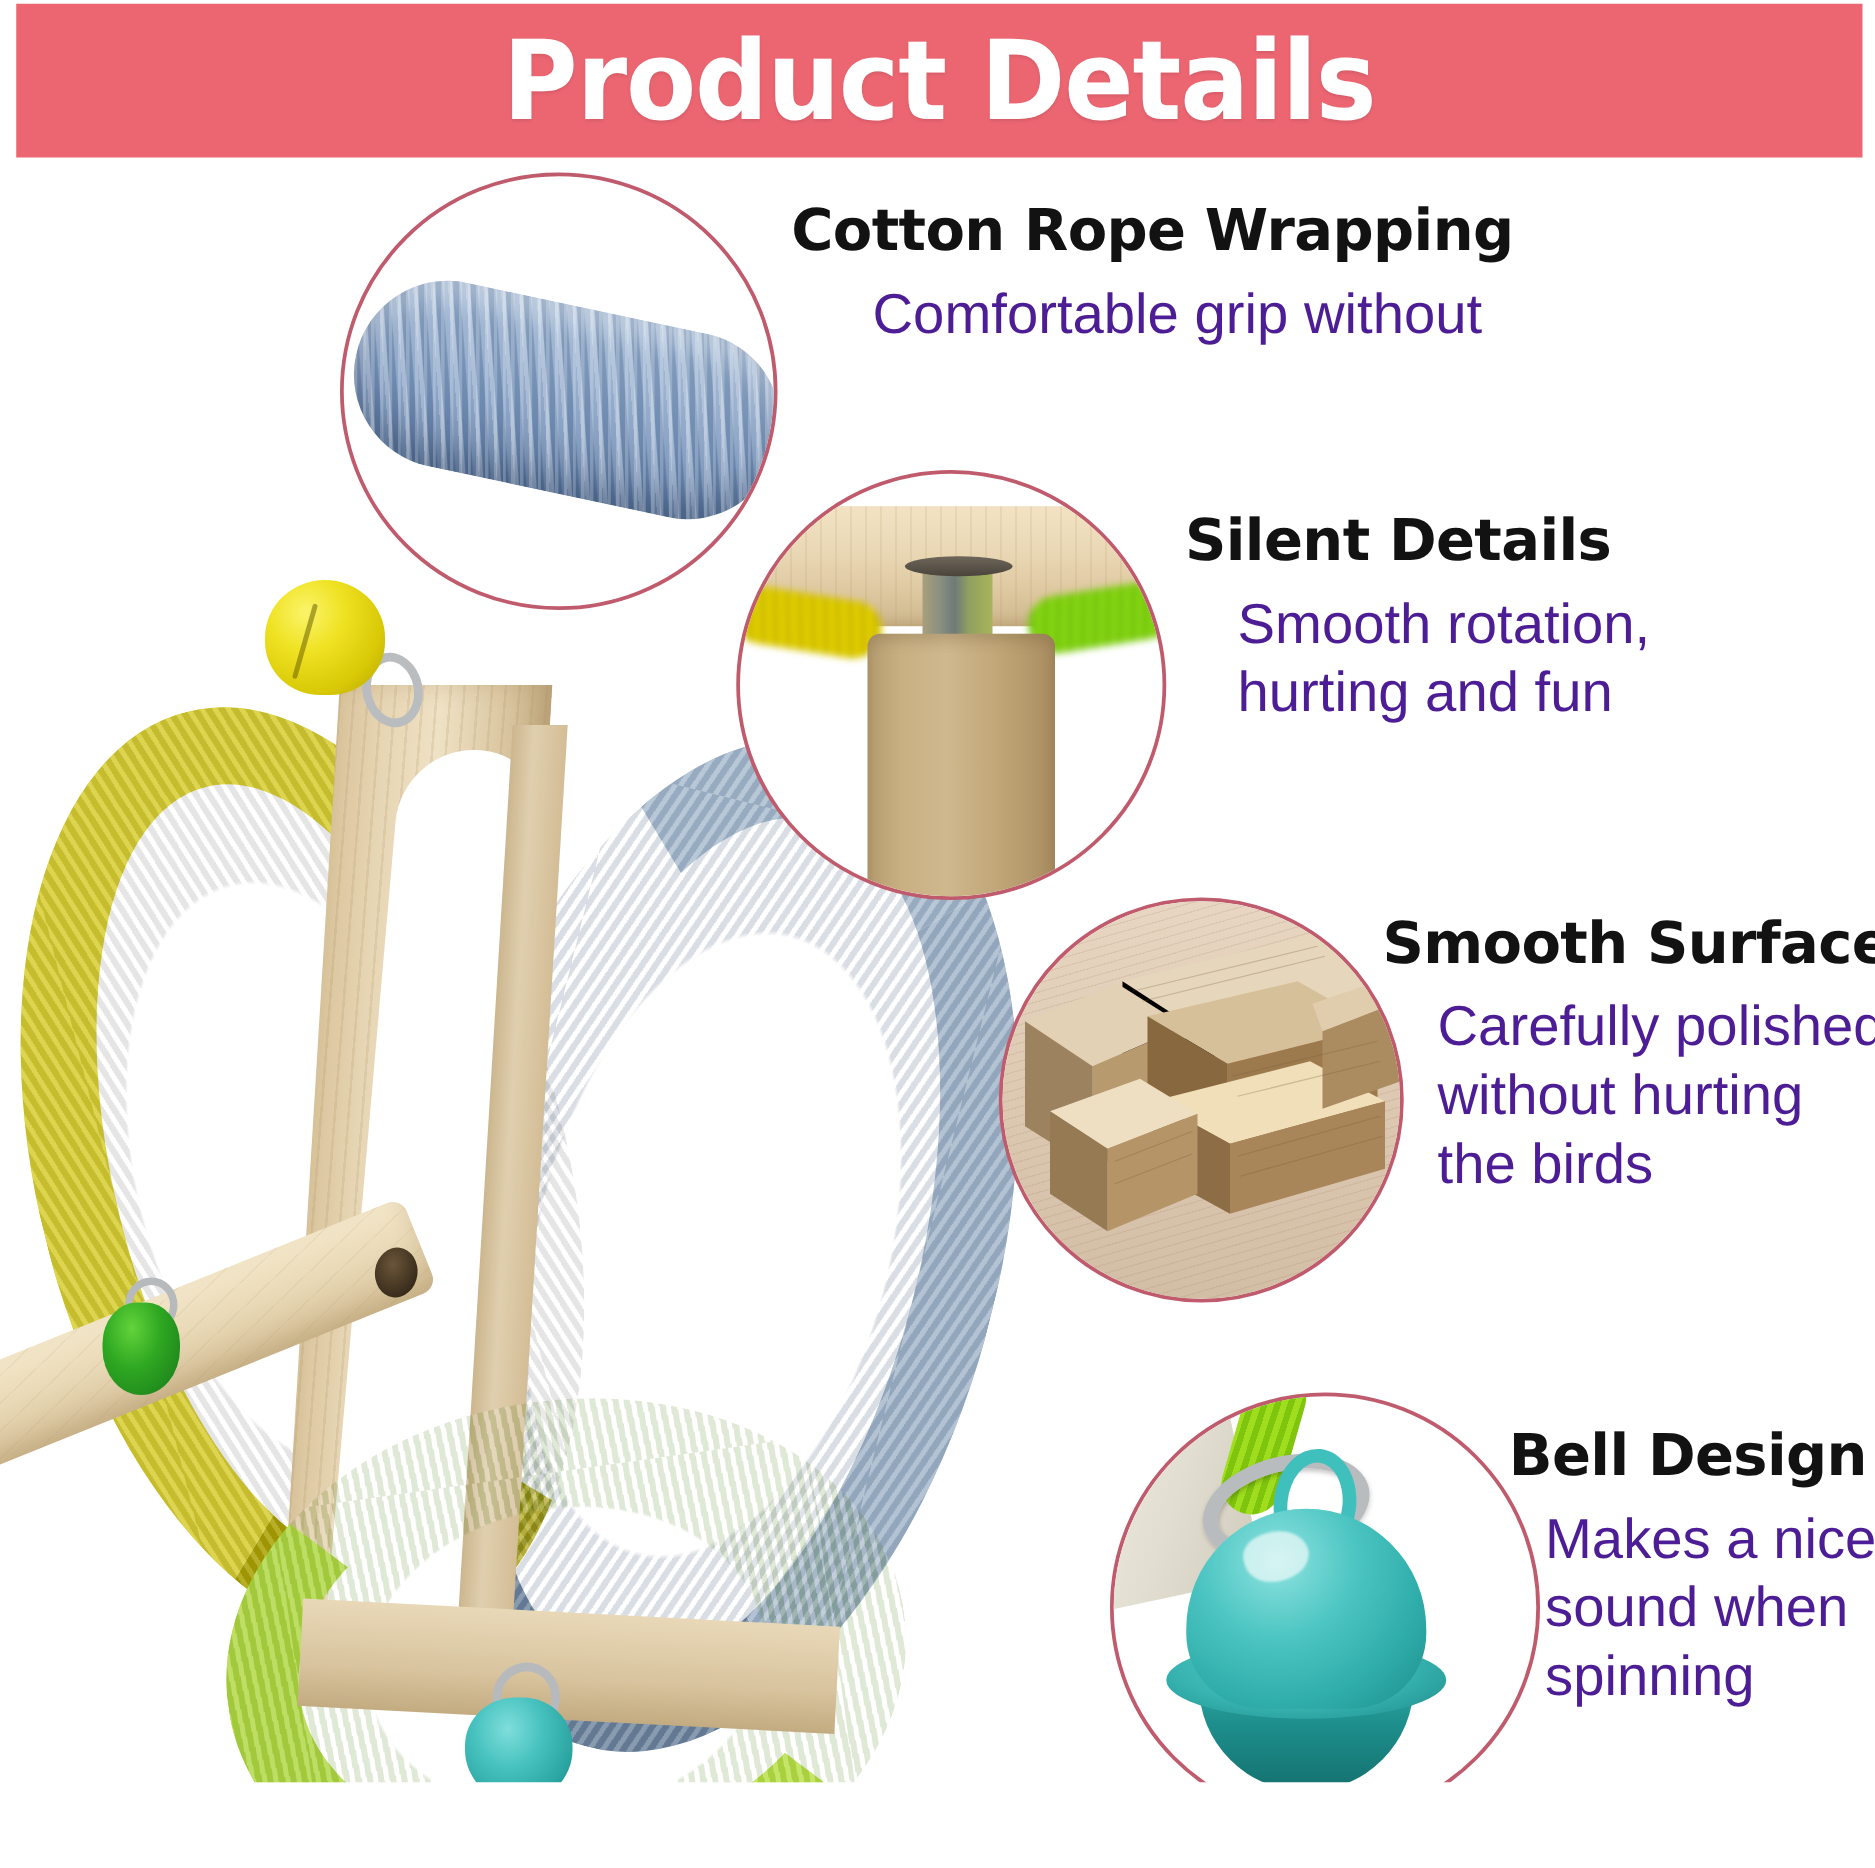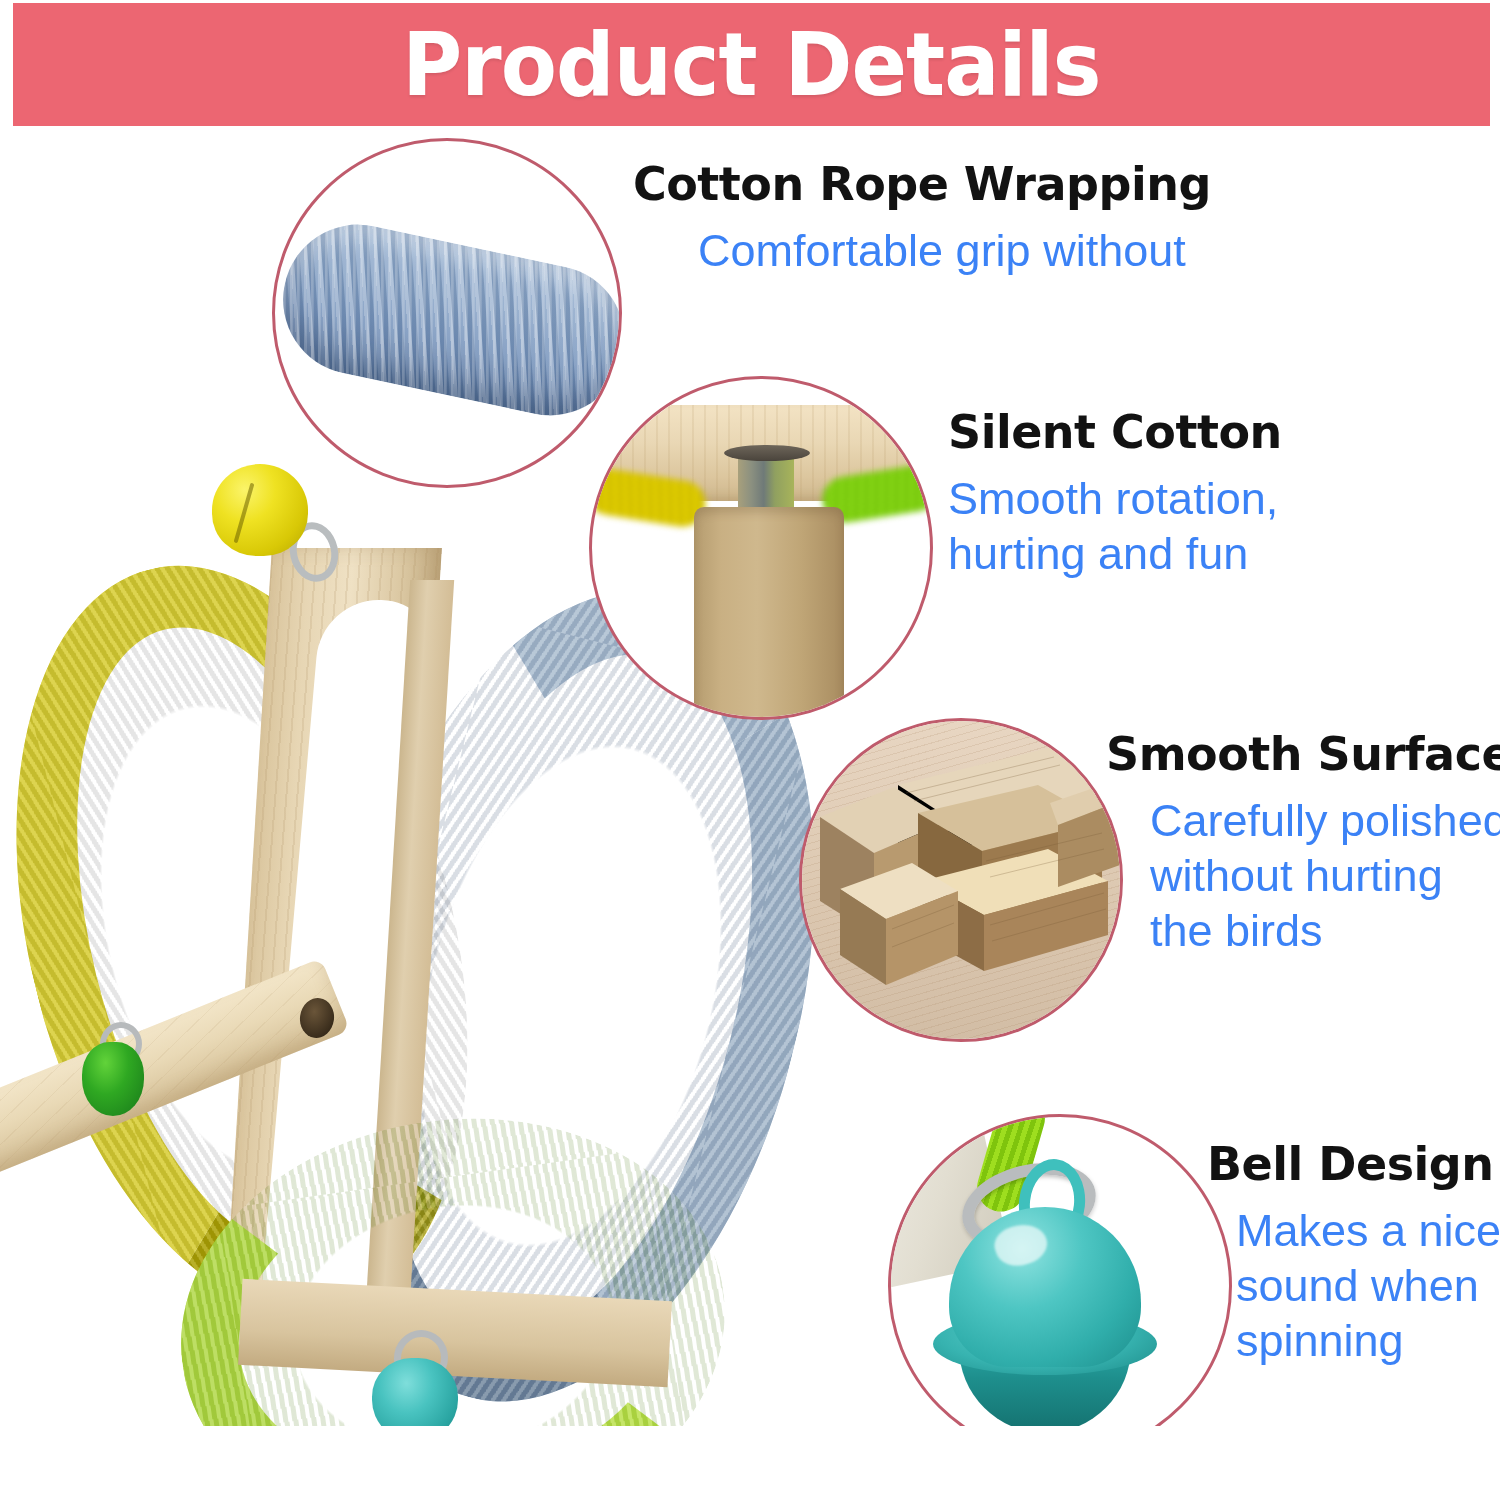--- a/index.html
+++ b/index.html
@@ -51,29 +51,29 @@
     line-height: 1.05;
     color: #121212;
     white-space: nowrap;
     letter-spacing: -0.5px;
   }
   .feature-body {
     font-family: "Liberation Sans", sans-serif;
     font-weight: normal;
     font-size: 45px;
     line-height: 1.22;
-    color: #3b82f6;
+    color: #4c1d95;
     margin-top: 16px;
   }
   .feature-body span { display: block; white-space: nowrap; }
 
   #txt-cotton  { left: 633px; top: 160px; }
   #txt-cotton  .feature-body { margin-left: 65px; }
   #txt-spindle { left: 948px; top: 408px; }
-  #txt-spindle .feature-body { }
+  #txt-spindle .feature-body { margin-left: 42px; }
   #txt-surface { left: 1106px; top: 730px; }
   #txt-surface .feature-body { margin-left: 44px; }
   #txt-bell    { left: 1207px; top: 1140px; }
   #txt-bell    .feature-body { margin-left: 29px; }
 
   
   .inset {
     position: absolute;
     border-radius: 50%;
     border: 3px solid #bf5b6c;
@@ -507,21 +507,21 @@
   </div>
 
   <div class="feature-text" id="txt-cotton">
     <div class="feature-heading">Cotton Rope Wrapping</div>
     <div class="feature-body">
       <span>Comfortable grip without</span>
     </div>
   </div>
 
   <div class="feature-text" id="txt-spindle">
-    <div class="feature-heading">Silent Cotton</div>
+    <div class="feature-heading">Silent Details</div>
     <div class="feature-body">
       <span>Smooth rotation,</span>
       <span>hurting and fun</span>
     </div>
   </div>
 
   <div class="feature-text" id="txt-surface">
     <div class="feature-heading">Smooth Surface</div>
     <div class="feature-body">
       <span>Carefully polished</span>

